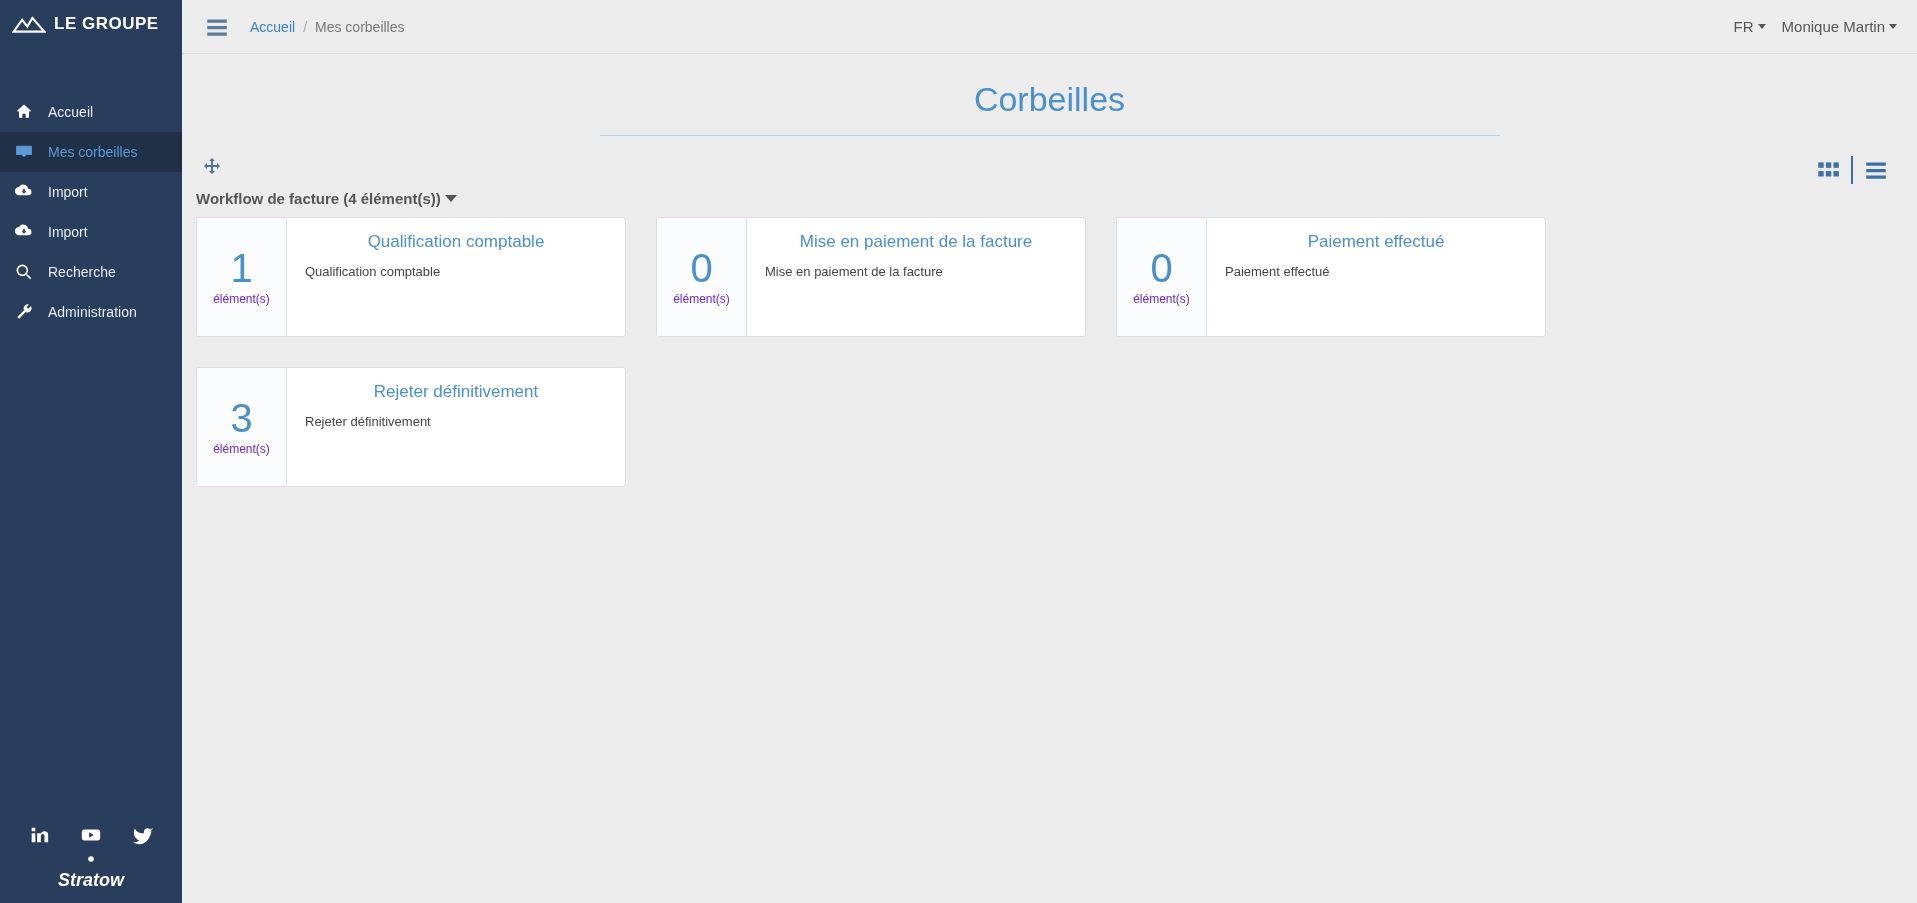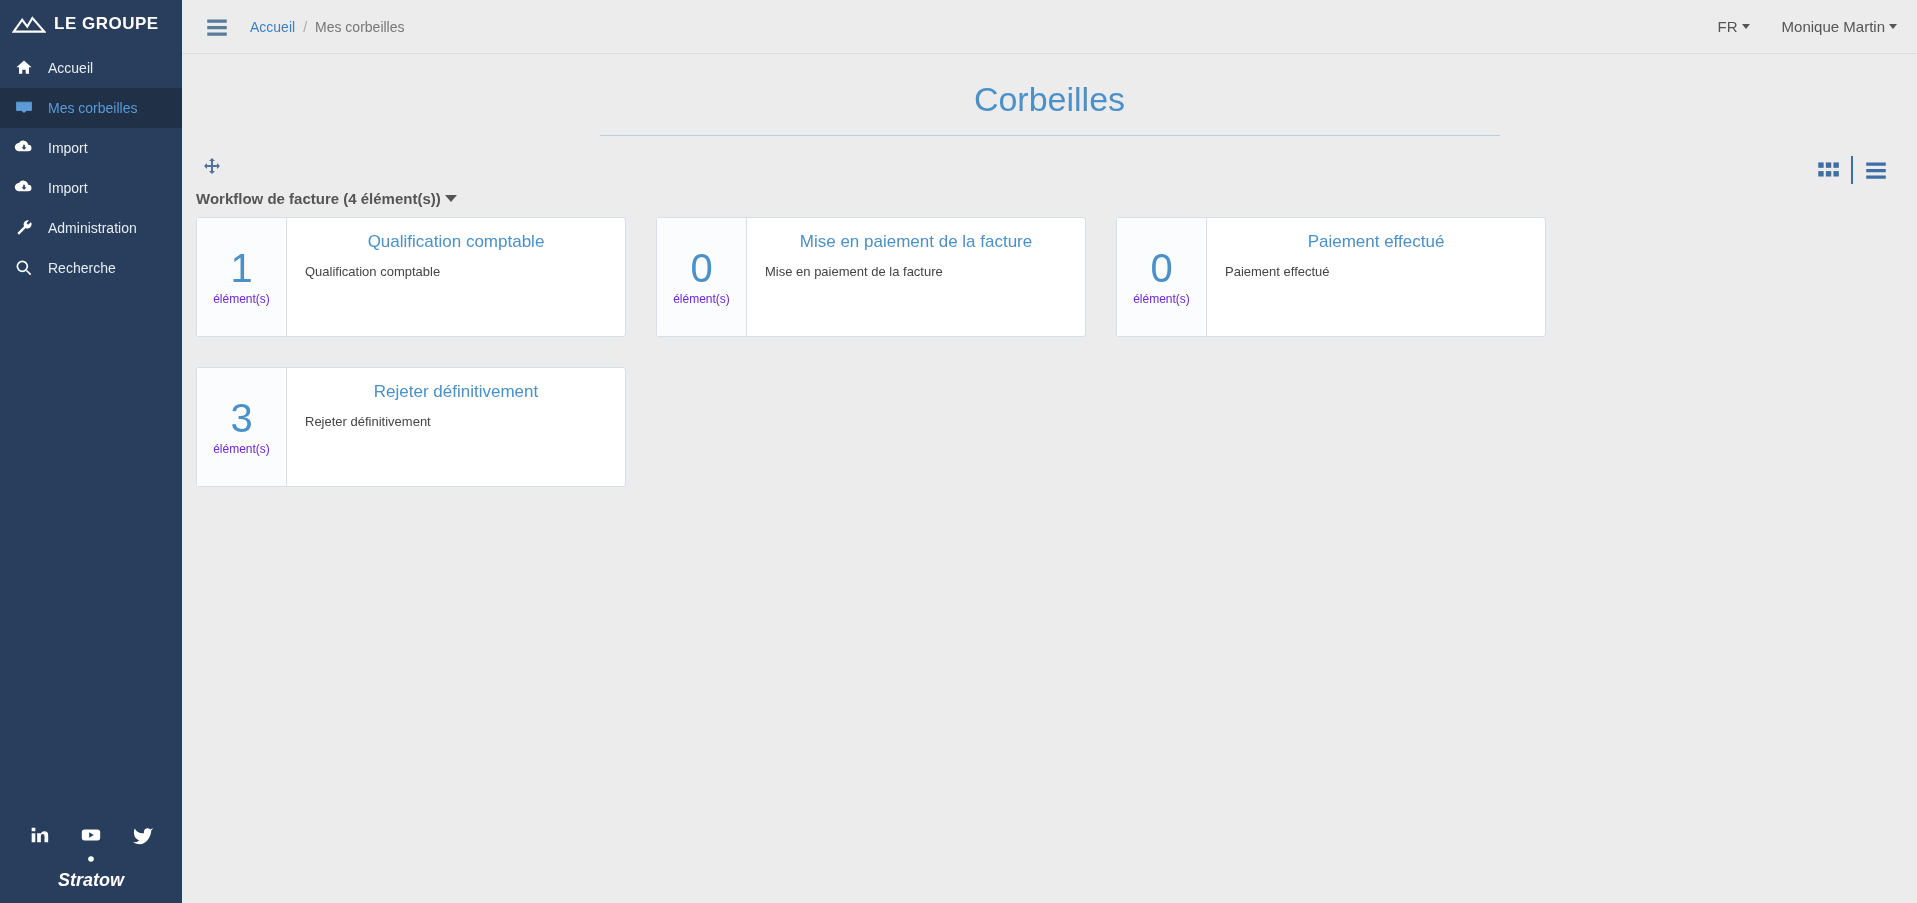--- a/index.html
+++ b/index.html
@@ -1,21 +1,21 @@
 <!DOCTYPE html>
 <html><head>
 <meta charset="utf-8">
 <style>
   * { box-sizing: border-box; margin: 0; padding: 0; }
   body { font-family: "Segoe UI", Arial, sans-serif; background: #ececec; color: #333; overflow: hidden; width: 1917px; height: 903px; }
   
   .app { display: flex; width: 100%; height: 100%; }
   
   
-  .sidebar { width: 182px; background: #283e5c; color: #fff; display: flex; flex-direction: column; }
+  .sidebar { width: 182px; background: #283e5c; color: #fff; display: flex; flex-direction: column; gap: 44px; }
   .logo { display: flex; align-items: center; padding: 14px 12px; gap: 8px; }
   .logo svg { flex-shrink: 0; }
   .logo-text { font-size: 17px; font-weight: 600; letter-spacing: 0.5px; color:#fff;}
   
   .nav { flex: 1; }
   .nav-item { display: flex; align-items: center; gap: 14px; padding: 10px 14px; cursor: pointer; font-size: 14px; color:#e7ecf2;}
   .nav-item.active { background: #1f3047; color: #5a9bd8; }
   .nav-item.active .nav-icon { fill: #5a9bd8; stroke: #5a9bd8; }
   .nav-icon { width: 20px; height: 20px; fill: #fff; flex-shrink:0;}
   
@@ -30,21 +30,21 @@
   
   .topbar { display: flex; align-items: center; height: 54px; padding: 0 20px; border-bottom: 1px solid #ddd; background:#ececec;}
   .menu-toggle { width: 30px; height: 30px; display:flex; align-items:center; justify-content:center; cursor:pointer; margin-right:18px;}
   .menu-toggle svg { fill:#5a7a9a; width:26px; height:26px;}
   
   .breadcrumb { display: flex; align-items: center; gap: 8px; font-size: 14px; }
   .breadcrumb a { color: #3b82c4; text-decoration: none; }
   .breadcrumb .sep { color: #aaa; }
   .breadcrumb .current { color: #777; }
   
-  .topbar-right { margin-left: auto; display: flex; align-items: center; gap: 32px; font-size: 15px; color:#555;}
+  .topbar-right { margin-left: auto; display: flex; align-items: center; gap: 16px; font-size: 15px; color:#555;}
   .topbar-right .dd { display:flex; align-items:center; gap:4px; cursor:pointer;}
   .caret{ width:0;height:0;border-left:4px solid transparent;border-right:4px solid transparent;border-top:5px solid #555;}
   
   
   .content { flex:1; padding: 0 0 0 0; overflow:auto;}
   
   .page-title { text-align:center; color:#4a90c9; font-size:34px; font-weight:400; margin-top:26px; margin-bottom:16px;}
   .title-rule { width: 900px; max-width: 60%; margin: 0 auto 20px; border:none; border-top:1px solid #b9cfe0;}
   
   .toolbar { display:flex; align-items:center; padding: 0 28px 6px 28px; }
@@ -100,30 +100,30 @@
         <span>Import</span>
       </div>
       <div class="nav-item">
         <svg class="nav-icon" viewBox="0 0 24 24">
             <path d="M6 16a5 5 0 010-10 6 6 0 0111 2 4 4 0 010 8H6zm6-2l3-3h-2V8h-2v3H9l3 3z"></path>
           </svg>
         <span>Import</span>
       </div>
       <div class="nav-item">
         <svg class="nav-icon" viewBox="0 0 24 24">
-            <path d="M21 6a5 5 0 01-7 6l-8 8-2-2 8-8a5 5 0 016-7l-3 3 2 2 3-3z"></path>
-          </svg>
-        <span>Administration</span>
-      </div>
-      <div class="nav-item">
-        <svg class="nav-icon" viewBox="0 0 24 24">
             <circle cx="10" cy="10" r="6" fill="none" stroke="#fff" stroke-width="2"></circle>
             <path d="M15 15l5 5" stroke="#fff" stroke-width="2"></path>
           </svg>
         <span>Recherche</span>
+      </div>
+      <div class="nav-item">
+        <svg class="nav-icon" viewBox="0 0 24 24">
+            <path d="M21 6a5 5 0 01-7 6l-8 8-2-2 8-8a5 5 0 016-7l-3 3 2 2 3-3z"></path>
+          </svg>
+        <span>Administration</span>
       </div>
     </nav>
 
     <div class="sidebar-footer">
       <div class="social">
         <svg viewBox="0 0 24 24">
             <path d="M4 4h4v4H4zM4 10h4v10H4zM10 10h4v2a4 4 0 018 0v8h-4v-7a2 2 0 00-4 0v7h-4z"></path>
           </svg>
         <svg viewBox="0 0 24 24">
             <rect x="2" y="6" width="20" height="12" rx="3"></rect>

